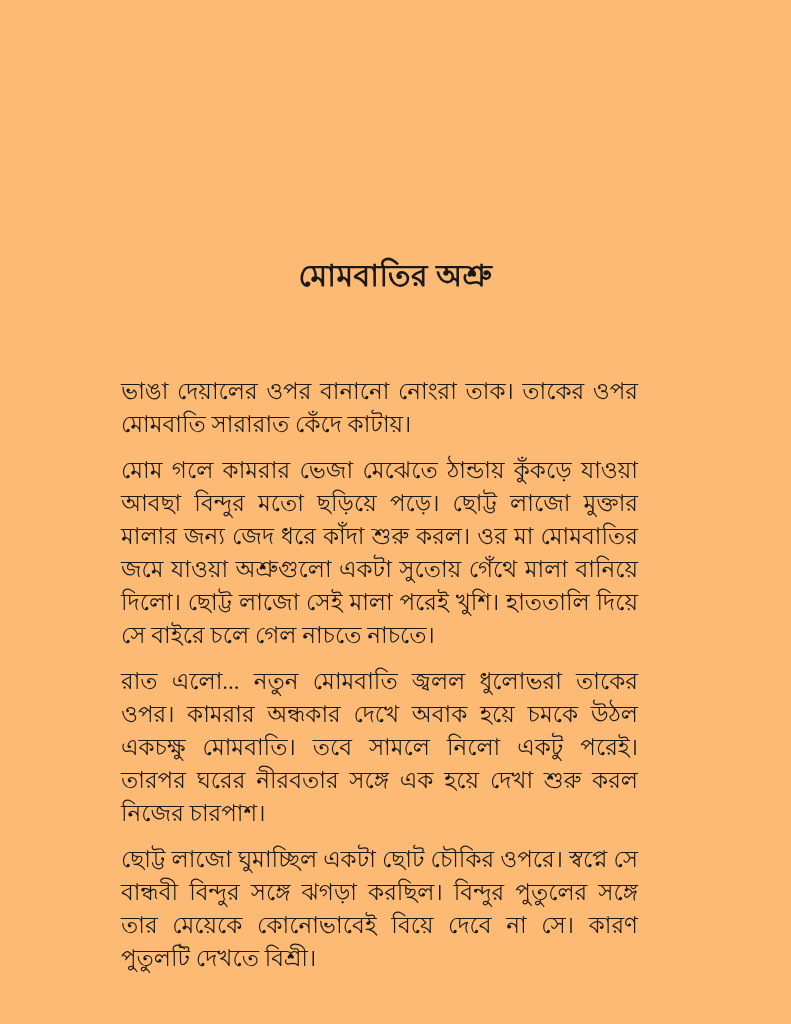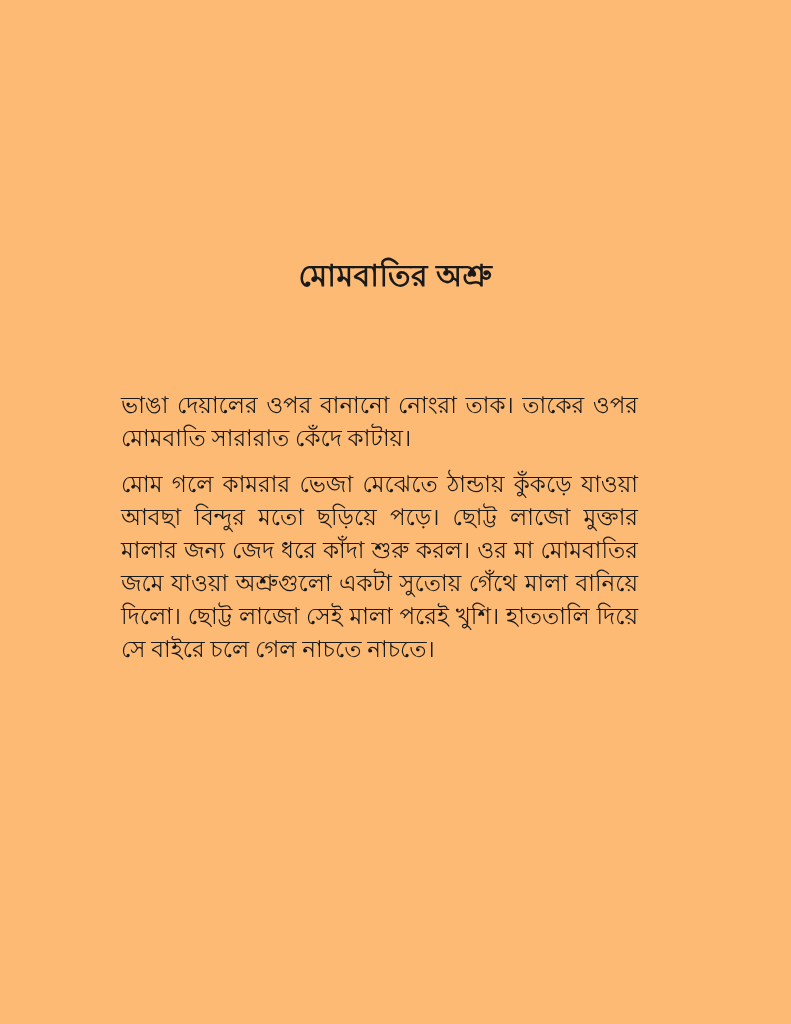--- a/index.html
+++ b/index.html
@@ -32,21 +32,21 @@
     line-height: 1.2;
   }
   .story-author {
     margin: 14px 0 0 0;
     font-size: 25px;
     font-weight: 400;
     line-height: 1.2;
   }
   .story-body {
     position: absolute;
-    top: 389px;
+    top: 375px;
     left: 121px;
     width: 517px;
     font-size: 23px;
     line-height: 33px;
     text-align: justify;
     text-justify: inter-word;
   }
   .story-body p {
     margin: 0 0 13px 0;
   }
@@ -59,15 +59,17 @@
 
 <div class="page">
 
   <div class="title-block">
     <h1 class="story-title">মোমবাতির অশ্রু</h1>
   </div>
 
   <div class="story-body">
     <p>ভাঙা দেয়ালের ওপর বানানো নোংরা তাক। তাকের ওপর মোমবাতি সারারাত কেঁদে কাটায়।</p>
     <p>মোম গলে কামরার ভেজা মেঝেতে ঠান্ডায় কুঁকড়ে যাওয়া আবছা বিন্দুর মতো ছড়িয়ে পড়ে। ছোট্ট লাজো মুক্তার মালার জন্য জেদ ধরে কাঁদা শুরু করল। ওর মা মোমবাতির জমে যাওয়া অশ্রুগুলো একটা সুতোয় গেঁথে মালা বানিয়ে দিলো। ছোট্ট লাজো সেই মালা পরেই খুশি। হাততালি দিয়ে সে বাইরে চলে গেল নাচতে নাচতে।</p>
+    <p>রাত এলো... নতুন মোমবাতি জ্বলল ধুলোভরা তাকের ওপর। কামরার অন্ধকার দেখে অবাক হয়ে চমকে উঠল একচক্ষু মোমবাতি। তবে সামলে নিলো একটু পরেই। তারপর ঘরের নীরবতার সঙ্গে এক হয়ে দেখা শুরু করল নিজের চারপাশ।</p>
+    <p>ছোট্ট লাজো ঘুমাচ্ছিল একটা ছোট চৌকির ওপরে। স্বপ্নে সে বান্ধবী বিন্দুর সঙ্গে ঝগড়া করছিল। বিন্দুর পুতুলের সঙ্গে তার মেয়েকে কোনোভাবেই বিয়ে দেবে না সে। কারণ পুতুলটি দেখতে বিশ্রী।</p>
   </div>
 
 </div>
 
 </body></html>

